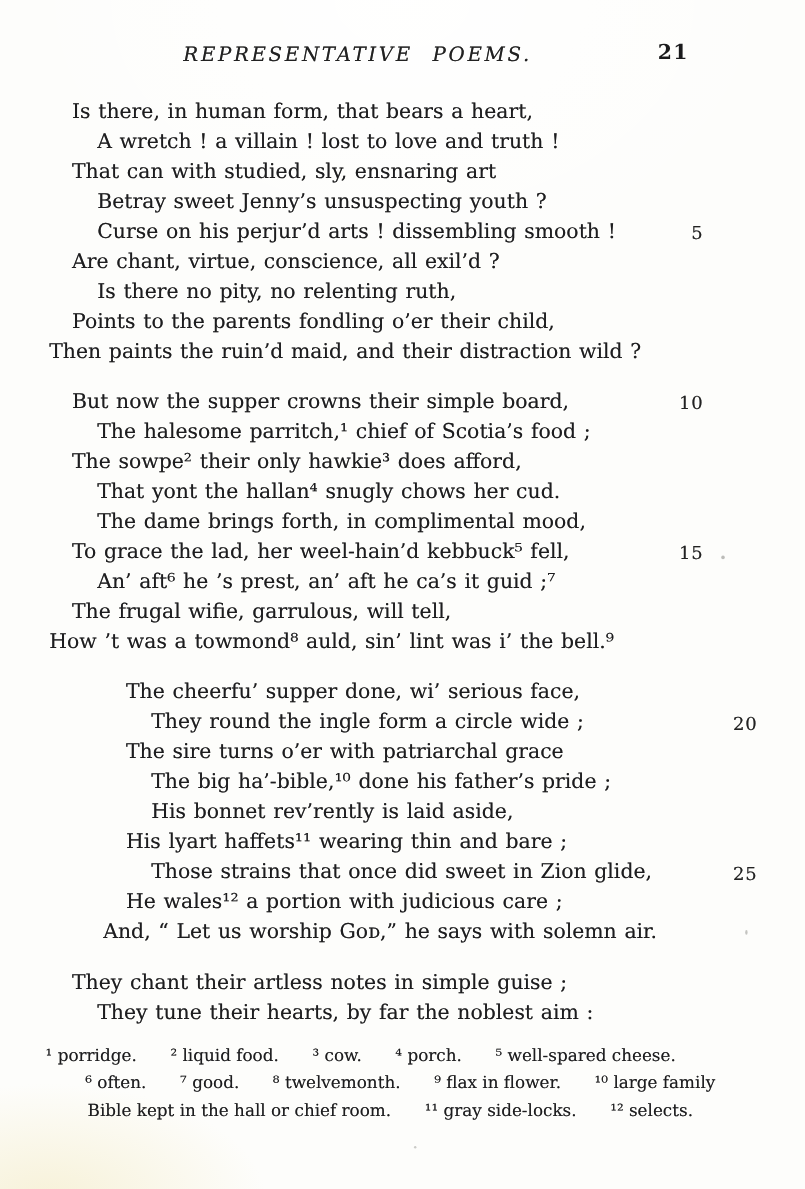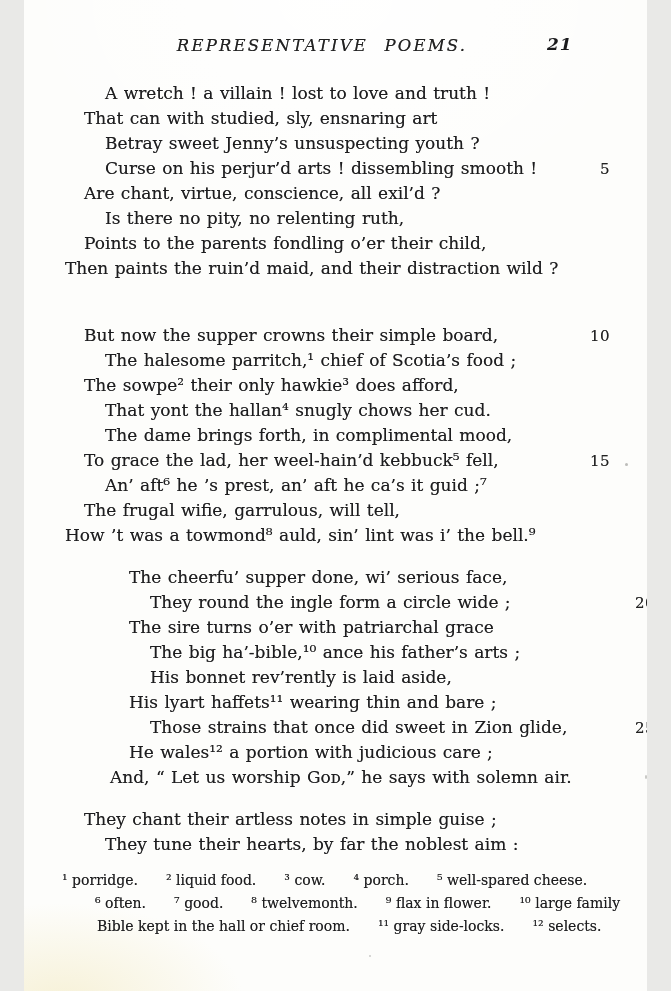--- a/index.html
+++ b/index.html
@@ -1,35 +1,35 @@
 <!DOCTYPE html>
 <html><head>
 <meta charset="utf-8">
 <style>
   html,body { margin:0; padding:0; background:#e9e9e7; }
   .page {
     position:relative;
-    width:623px; height:991px;
+    width:671px; height:991px;
     margin:0 auto;
     background:
       radial-gradient(260px 140px at 6% 101%, rgba(246,240,212,0.9), rgba(246,240,212,0) 70%),
       radial-gradient(420px 300px at 50% 0%, rgba(255,255,255,0.9), rgba(255,255,255,0) 80%),
       #fdfdfb;
     color:#1d1d1f;
     font-family:"DejaVu Serif","DejaVu Sans",serif;
     overflow:hidden;
   }
   .page-header { position:absolute; top:36px; left:41px; width:514px; text-align:center; }
   .running-title {
     font-style:italic; font-size:16.5px; letter-spacing:2.2px; word-spacing:9px;
     color:#222; text-shadow:0 0 0.4px rgba(0,0,0,0.55);
   }
   .page-number {
-    position:absolute; top:34px; left:523px; width:50px; text-align:left;
-    font-size:17px; font-weight:bold; letter-spacing:1px; color:#1a1a1c;font-style:italic;
+    position:absolute; top:34px; left:536px; width:50px; text-align:center;
+    font-size:17px; font-weight:bold; letter-spacing:1px; color:#1a1a1c;
   }
   .stanza { position:absolute; left:0; right:0; }
   #stanza-1 { top:81px; }
   #stanza-2 { top:323px; }
   #stanza-3 { top:565px;padding-left:45px; }
   #stanza-4 { top:807px; }
   .line {
     position:relative; height:25px; line-height:25px;
     font-size:17px; white-space:nowrap; word-spacing:1px;
     color:#1d1d1f; text-shadow:0 0 0.4px rgba(0,0,0,0.5);
@@ -58,20 +58,24 @@
 <body>
 
 <div class="page">
 
   <div class="page-header">
     <span class="running-title">REPRESENTATIVE POEMS.</span>
   </div>
   <span class="page-number">21</span>
 
   <div class="stanza" id="stanza-1">
+      <div class="line in1">
+    <span class="line-text">Is there, in human form, that bears a heart,</span>
+    
+  </div>
       <div class="line in2">
     <span class="line-text">A wretch ! a villain ! lost to love and truth !</span>
     
   </div>
       <div class="line in1">
     <span class="line-text">That can with studied, sly, ensnaring art</span>
     
   </div>
       <div class="line in2">
     <span class="line-text">Betray sweet Jenny’s unsuspecting youth ?</span>
@@ -143,21 +147,21 @@
   </div>
       <div class="line in2">
     <span class="line-text">They round the ingle form a circle wide ;</span>
     <span class="num">20</span>
   </div>
       <div class="line in1">
     <span class="line-text">The sire turns o’er with patriarchal grace</span>
     
   </div>
       <div class="line in2">
-    <span class="line-text">The big ha’-bible,¹⁰ ance his father’s arts ;</span>
+    <span class="line-text">The big ha’-bible,¹⁰ done his father’s pride ;</span>
     
   </div>
       <div class="line in2">
     <span class="line-text">His bonnet rev’rently is laid aside,</span>
     
   </div>
       <div class="line in1">
     <span class="line-text">His lyart haffets¹¹ wearing thin and bare ;</span>
     
   </div>

